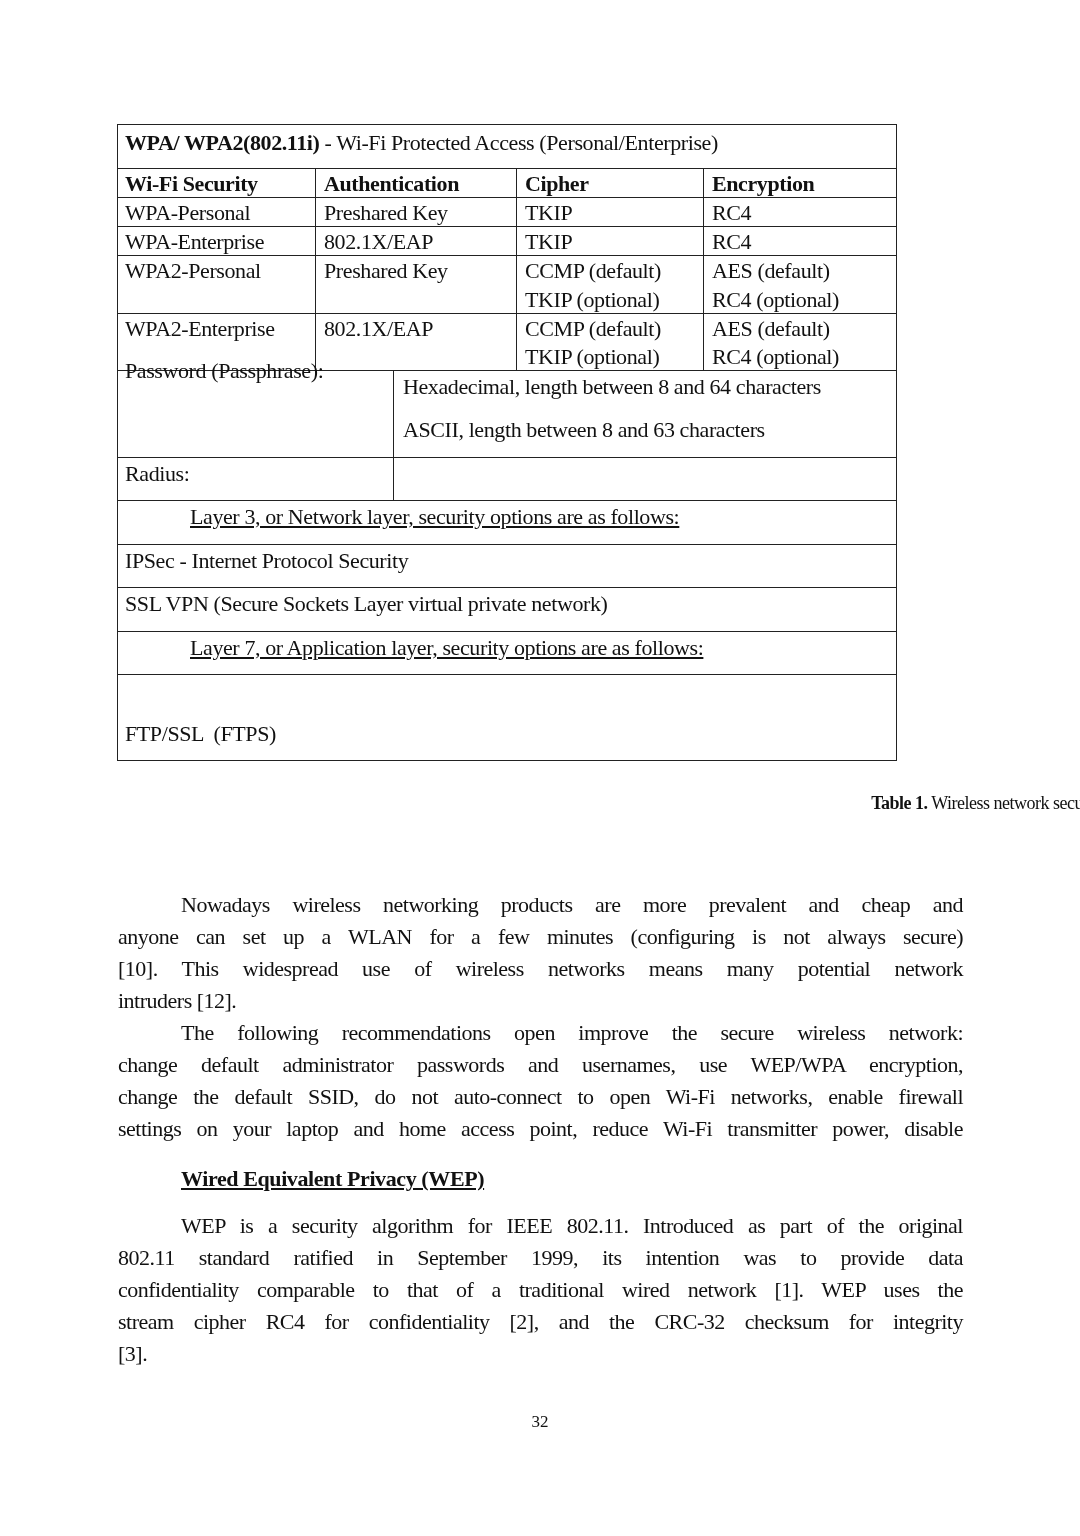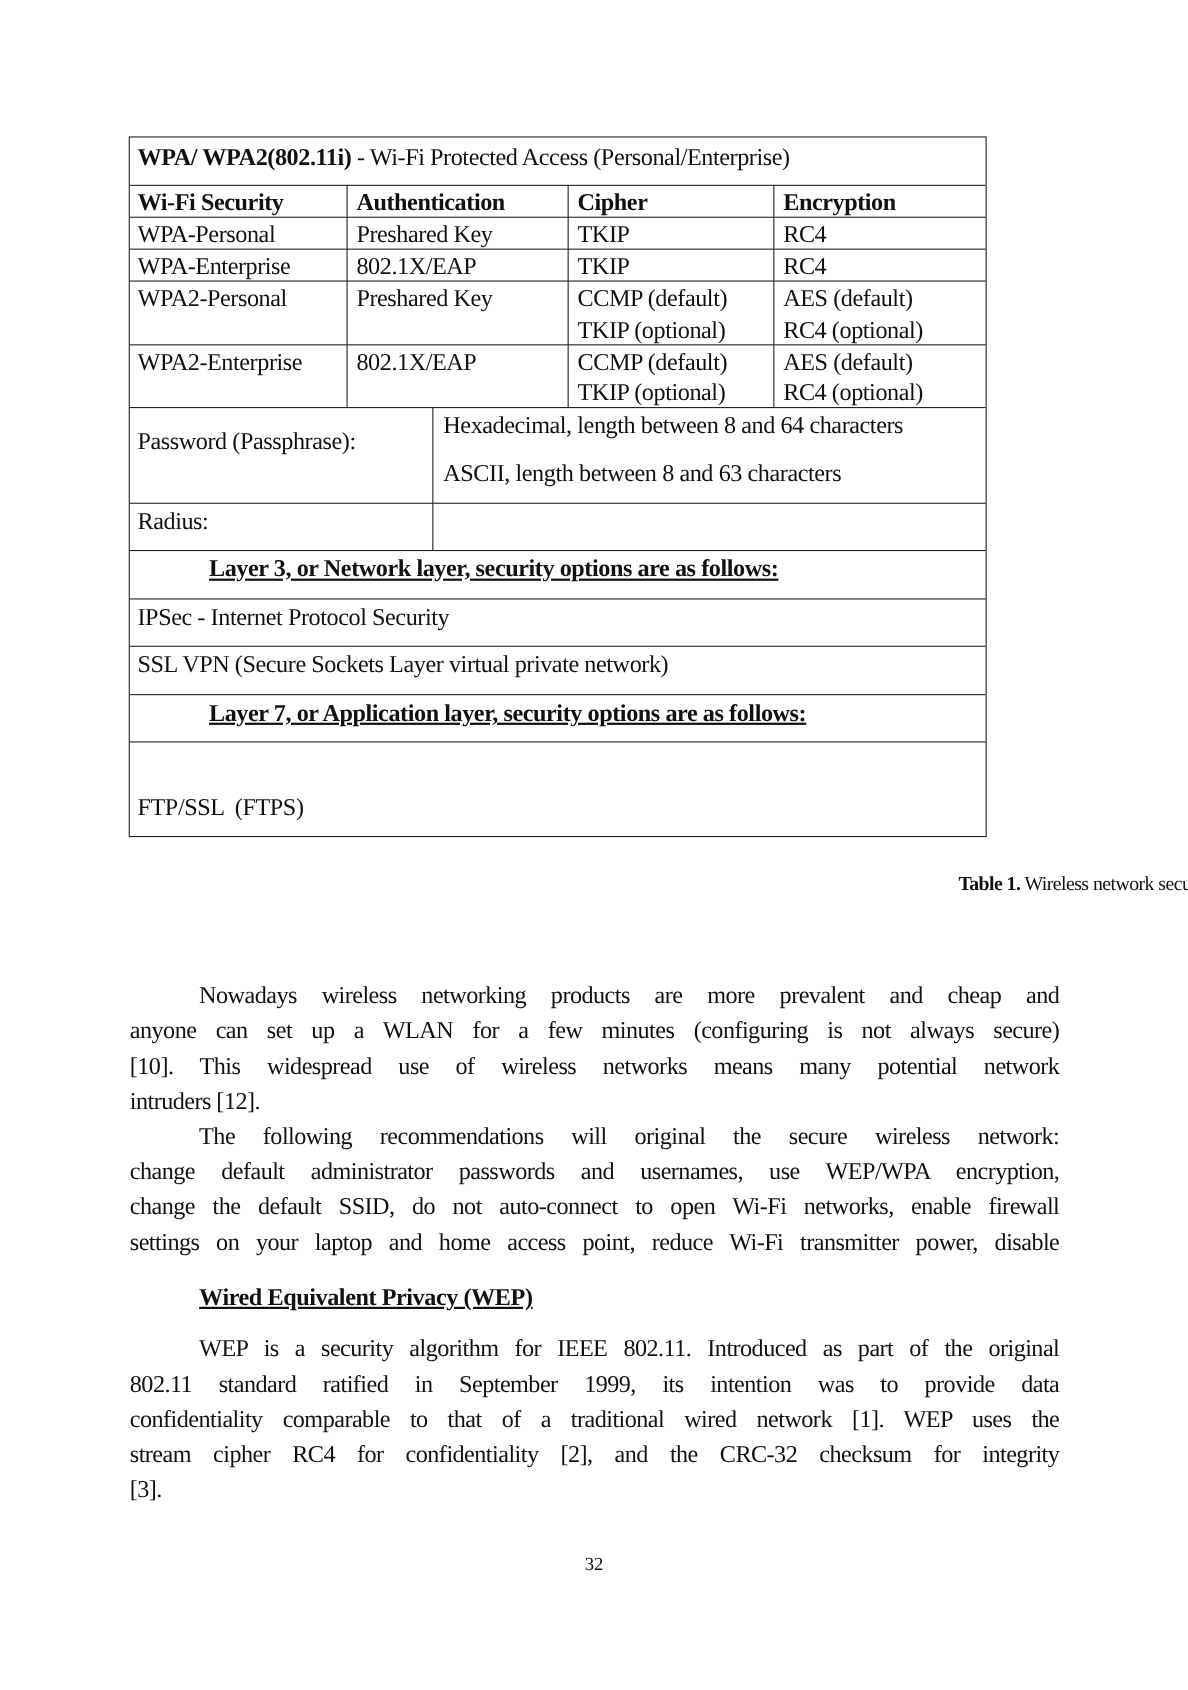--- a/index.html
+++ b/index.html
@@ -5,21 +5,21 @@
   html, body { margin: 0; padding: 0; background: #ffffff; }
   body { width: 1080px; height: 1536px; position: relative; overflow: hidden;
          font-family: "Liberation Serif", "DejaVu Serif", serif; color: #111; }
   .page { position: absolute; left: 0; top: 0; width: 1080px; height: 1536px; }
   .tbl { position: absolute; left: 117px; top: 124px; width: 780px; height: 637px;
          border: 1.5px solid #222; box-sizing: border-box; }
   .hline { position: absolute; left: 0; right: 0; height: 0; border-top: 1.5px solid #222; }
   .vline { position: absolute; width: 0; border-left: 1.5px solid #222; }
   .cell { position: absolute; font-size: 22px; line-height: 29px; white-space: nowrap; letter-spacing: -0.4px; }
   .b { font-weight: bold; }
-  .u { text-decoration: underline; font-weight: bold; }
+  .u { text-decoration: underline; font-weight: normal; }
   .caption { position: absolute; top: 793px; left: 0; width: 1080px; text-align: right; font-size: 18px; letter-spacing: -0.5px; margin-left: 26px; }
   .para { position: absolute; left: 118px; width: 845px; font-size: 22px; line-height: 32px; text-align: justify; letter-spacing: -0.5px; }
   .para .line { display: block; text-align: justify; text-align-last: justify; height: 32px; white-space: nowrap; }
   .para .last { text-align-last: left; }
   .indent { padding-left: 63px; margin-top: 37px; }
   .heading { position: absolute; left: 181px; top: 1166px; font-size: 22px; font-weight: bold; text-decoration: underline; letter-spacing: -0.4px; }
   .pagenum { position: absolute; top: 1412px; left: 0; width: 1080px; text-align: center; font-size: 17px; }
 </style>
 </head>
 <body>
@@ -70,21 +70,21 @@
     <div class="cell" style="left:594px; top:131px">AES (default)</div>
     <div class="cell" style="left:594px; top:160px">RC4 (optional)</div>
 
     <div class="cell" style="left:7px; top:189px">WPA2-Enterprise</div>
     <div class="cell" style="left:206px; top:189px">802.1X/EAP</div>
     <div class="cell" style="left:407px; top:189px">CCMP (default)</div>
     <div class="cell" style="left:407px; top:217px">TKIP (optional)</div>
     <div class="cell" style="left:594px; top:189px">AES (default)</div>
     <div class="cell" style="left:594px; top:217px">RC4 (optional)</div>
 
-    <div class="cell" style="left:7px; top:261px">Password (Passphrase):</div>
+    <div class="cell" style="left:7px; top:231px">Password (Passphrase):</div>
     <div class="cell" style="left:285px; top:247px">Hexadecimal, length between 8 and 64 characters</div>
     <div class="cell" style="left:285px; top:290px">ASCII, length between 8 and 63 characters</div>
 
     <div class="cell" style="left:7px; top:334px">Radius:</div>
 
     <div class="cell u" style="left:72px; top:377px">Layer 3, or Network layer, security options are as follows:</div>
     <div class="cell" style="left:7px; top:421px">IPSec - Internet Protocol Security</div>
     <div class="cell" style="left:7px; top:464px">SSL VPN (Secure Sockets Layer virtual private network)</div>
 
     <div class="cell u" style="left:72px; top:508px">Layer 7, or Application layer, security options are as follows:</div>
@@ -94,21 +94,21 @@
   <div class="caption"><span class="b">Table 1.</span><span> Wireless network security</span></div>
 
   <div class="para" style="top:852px">
     <span class="line indent">Nowadays wireless networking products are more prevalent and cheap and</span>
     <span class="line">anyone can set up a WLAN for a few minutes (configuring is not always secure)</span>
     <span class="line">[10]. This widespread use of wireless networks means many potential network</span>
     <span class="line last">intruders [12].</span>
   </div>
 
   <div class="para" style="top:980px">
-    <span class="line indent">The following recommendations will original the secure wireless network:</span>
+    <span class="line indent">The following recommendations open improve the secure wireless network:</span>
     <span class="line">change default administrator passwords and usernames, use WEP/WPA encryption,</span>
     <span class="line">change the default SSID, do not auto-connect to open Wi-Fi networks, enable firewall</span>
     <span class="line">settings on your laptop and home access point, reduce Wi-Fi transmitter power, disable</span>
   </div>
 
   <div class="heading">Wired Equivalent Privacy (WEP)</div>
 
   <div class="para" style="top:1173px">
     <span class="line indent">WEP is a security algorithm for IEEE 802.11. Introduced as part of the original</span>
     <span class="line">802.11 standard ratified in September 1999, its intention was to provide data</span>

